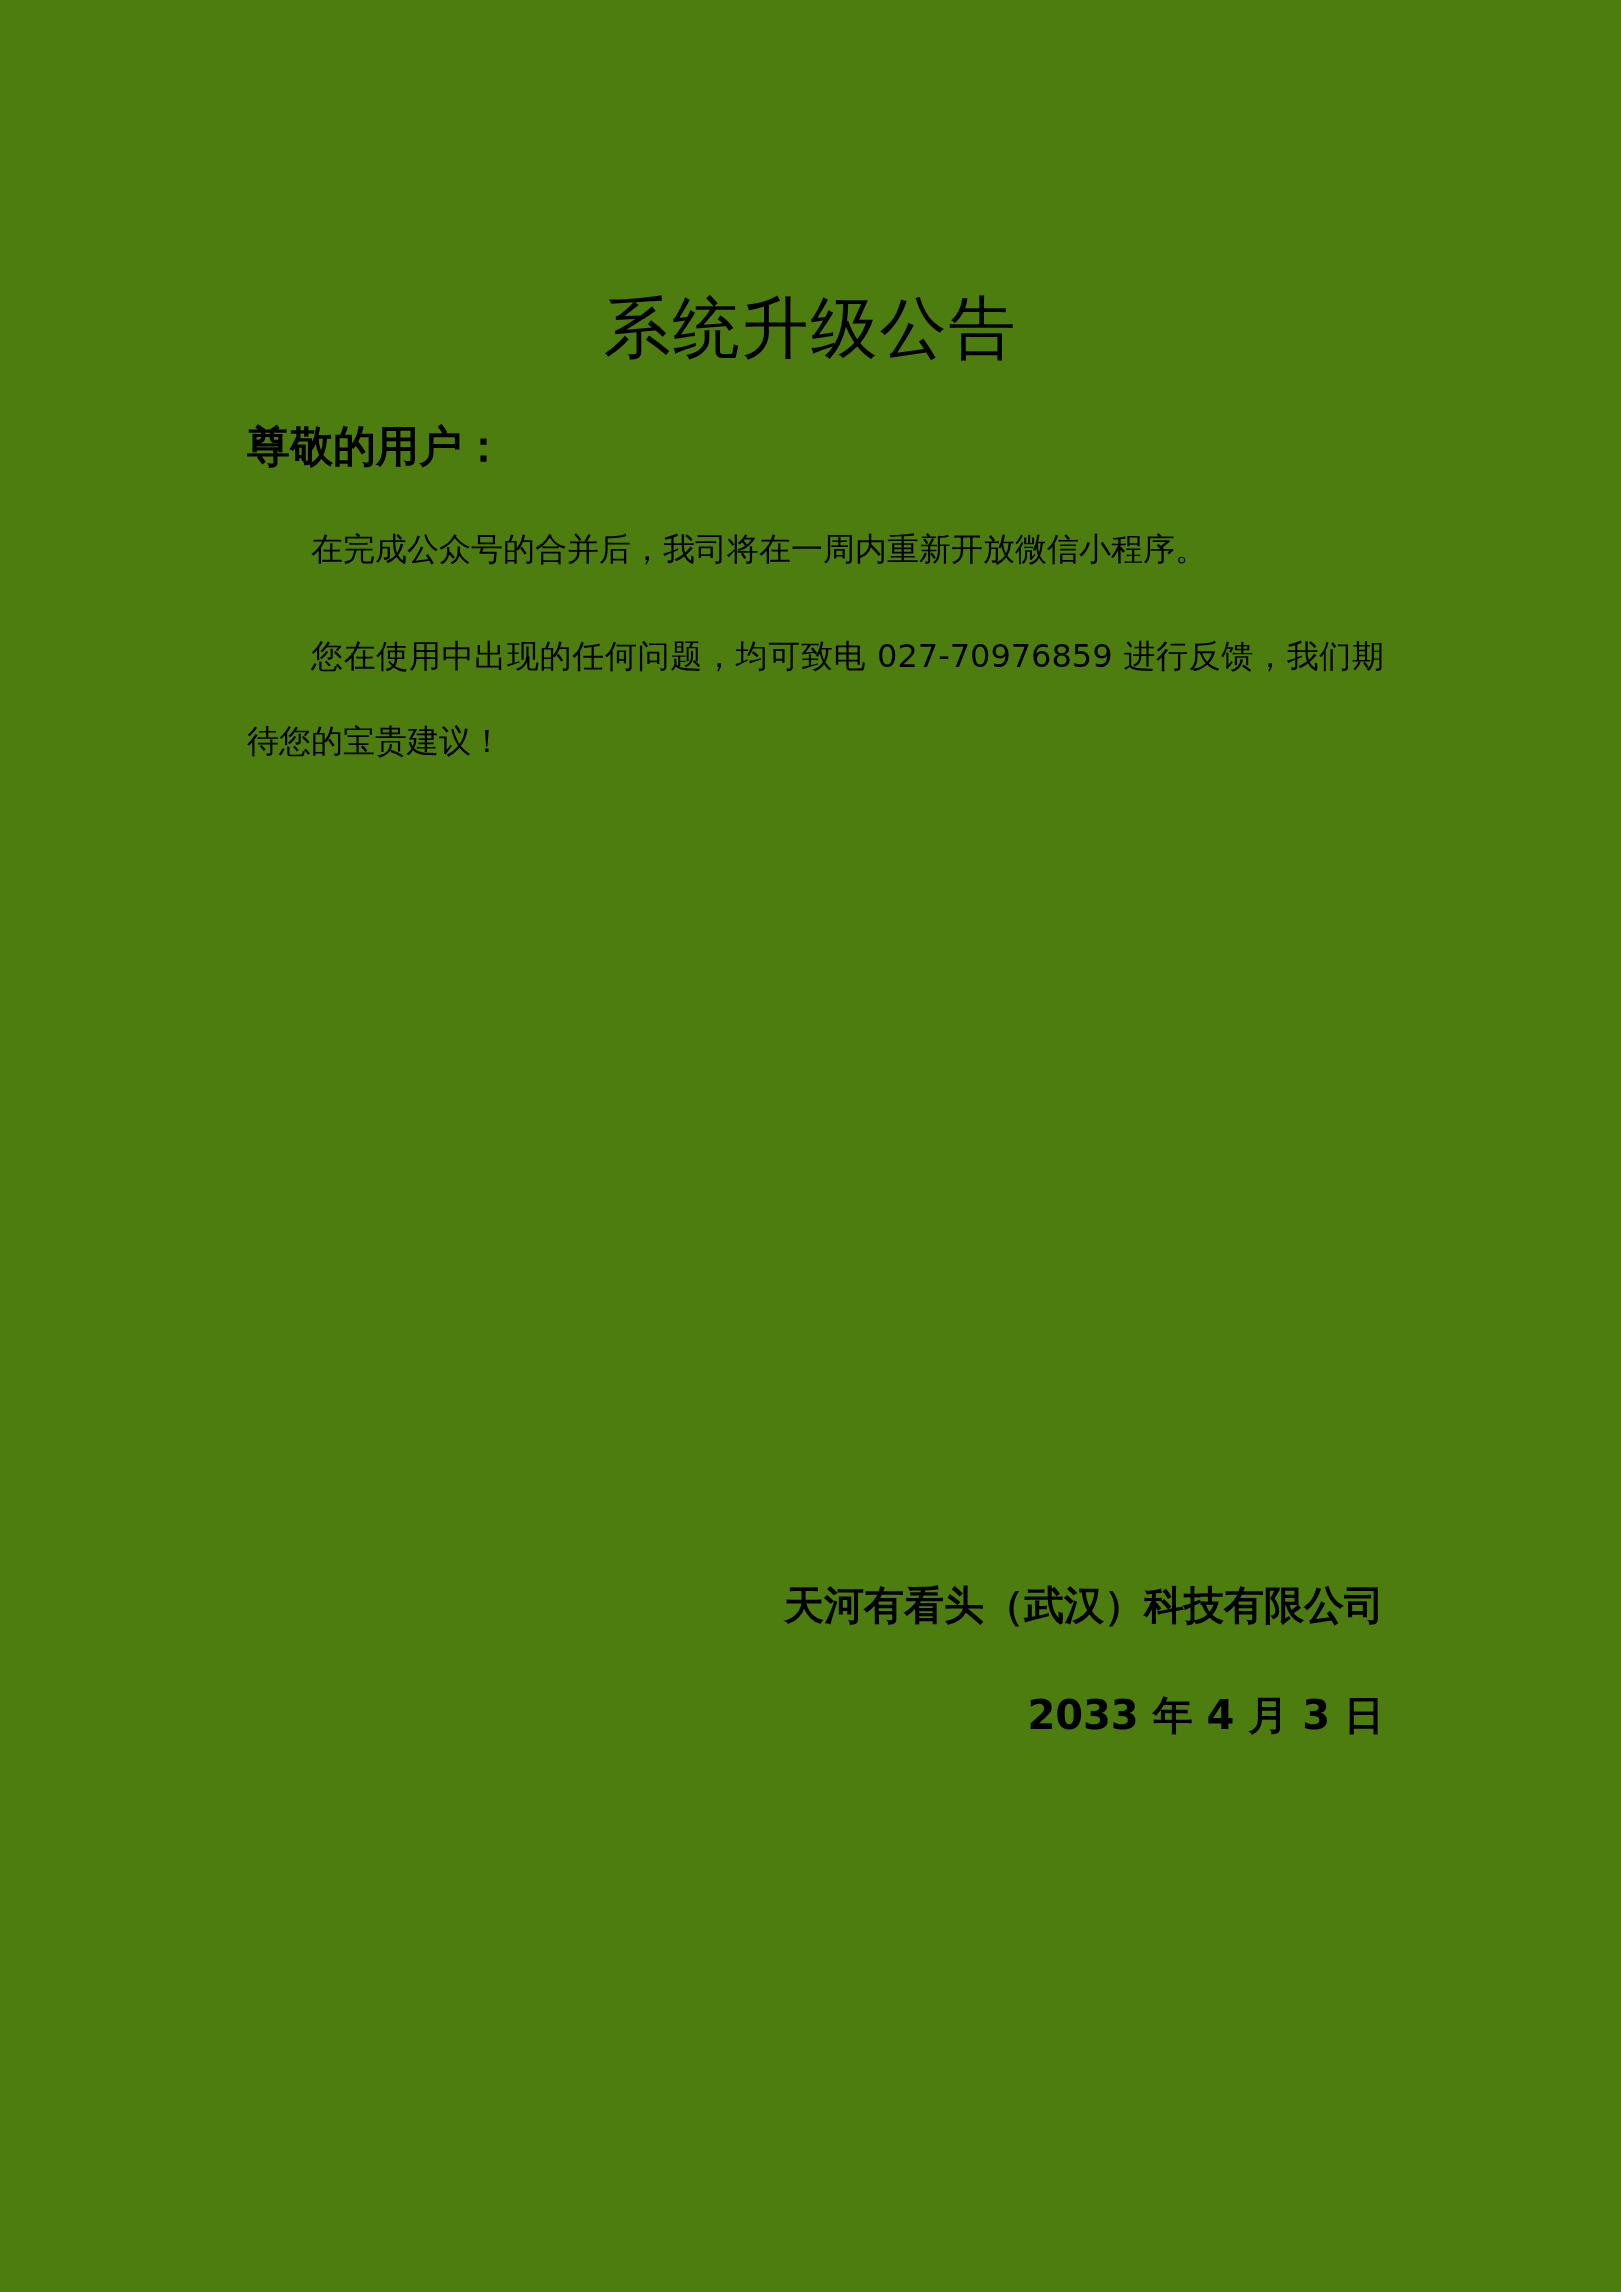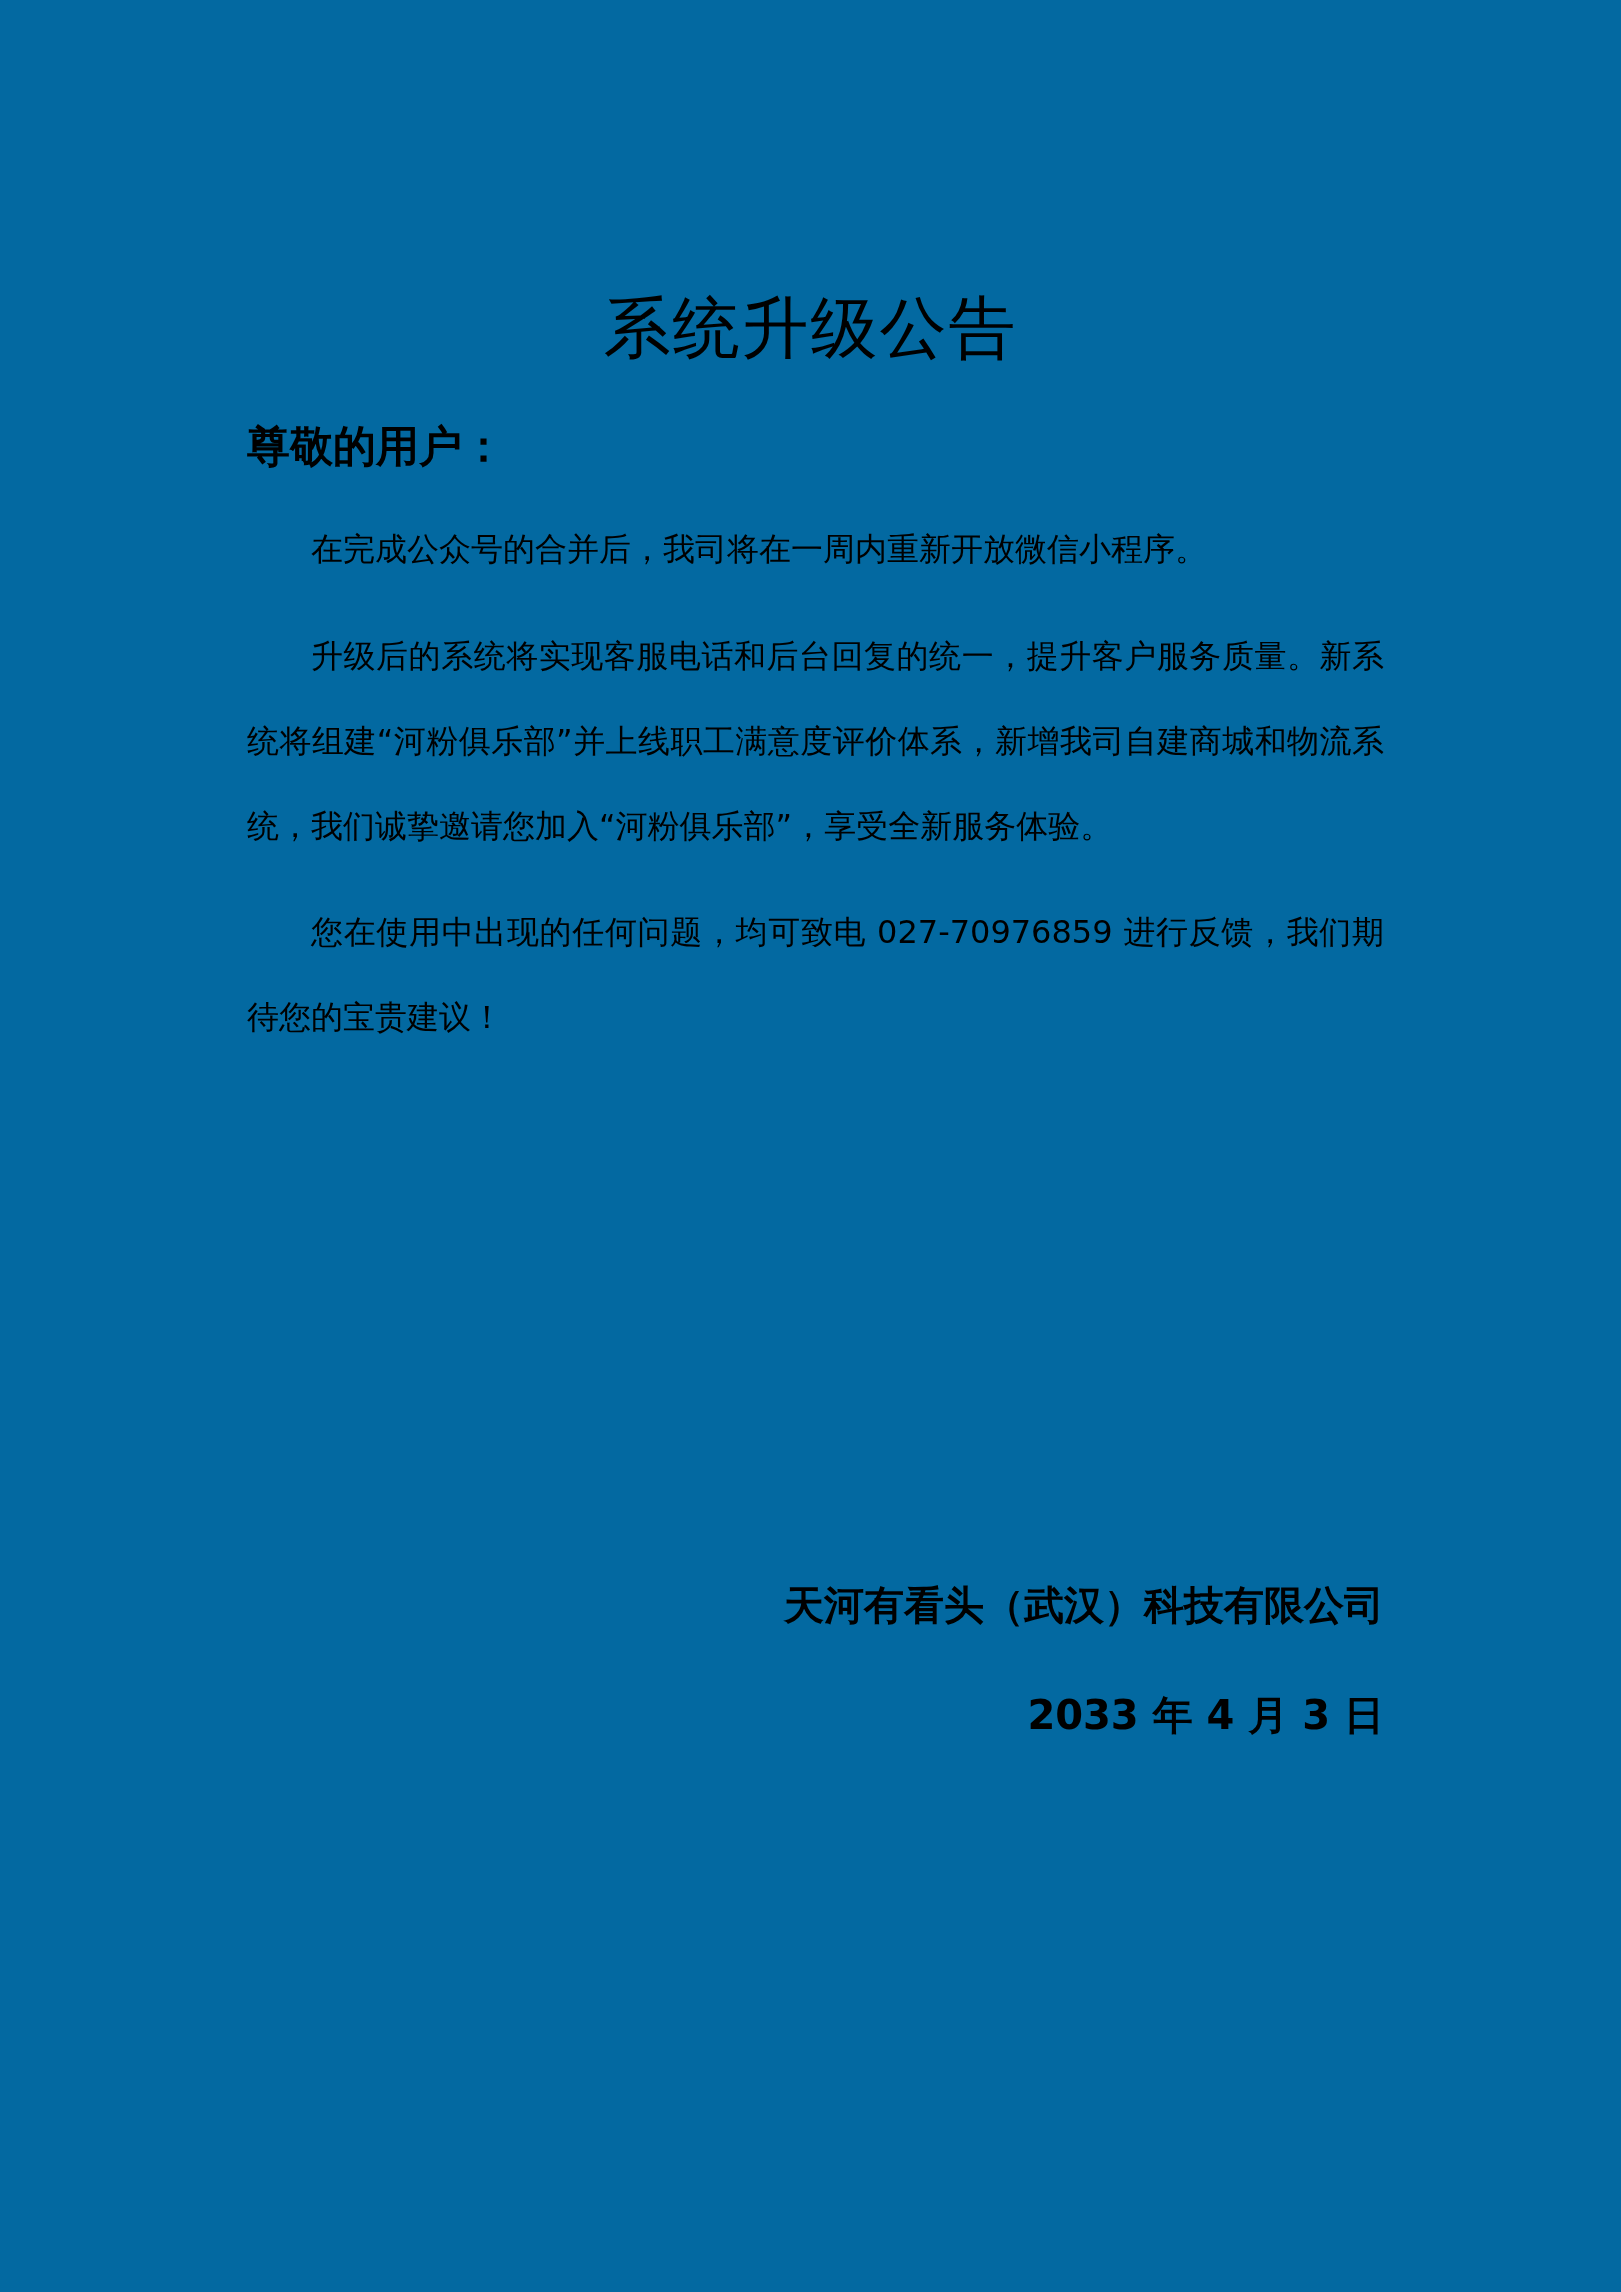--- a/index.html
+++ b/index.html
@@ -13,21 +13,21 @@
       position: relative;
       overflow: hidden;
       color: #000000;
       font-family: "DejaVu Sans", "Liberation Sans", sans-serif;
     }
     .page {
       position: absolute;
       left: 0; top: 0;
       width: 1621px;
       height: 2293px;
-      background: #0369a1;
+      background: #4d7c0f;
     }
     .title {
       position: absolute;
       left: 0;
       width: 1621px;
       top: 284px;
       text-align: center;
       font-size: 67px;
       line-height: 88px;
       font-weight: normal;
@@ -70,21 +70,20 @@
   </style>
 </head>
 <body>
 
 <div class="page">
   <h1 class="title">系统升级公告</h1>
 
   <div class="content">
     <p class="salutation">尊敬的用户：</p>
     <p class="para">在完成公众号的合并后，我司将在一周内重新开放微信小程序。</p>
-    <p class="para">升级后的系统将实现客服电话和后台回复的统一，提升客户服务质量。新系统将组建“河粉俱乐部”并上线职工满意度评价体系，新增我司自建商城和物流系统，我们诚挚邀请您加入“河粉俱乐部”，享受全新服务体验。</p>
     <p class="para">您在使用中出现的任何问题，均可致电 027-70976859 进行反馈，我们期待您的宝贵建议！</p>
   </div>
 
   <div class="signature">
     <p class="sig-line">天河有看头（武汉）科技有限公司</p>
     <p class="sig-line">2033 年 4 月 3 日</p>
   </div>
 </div>
 
 

